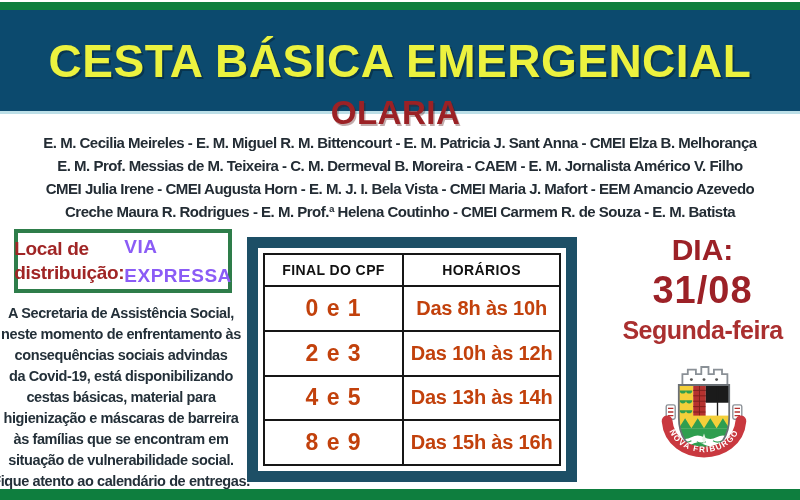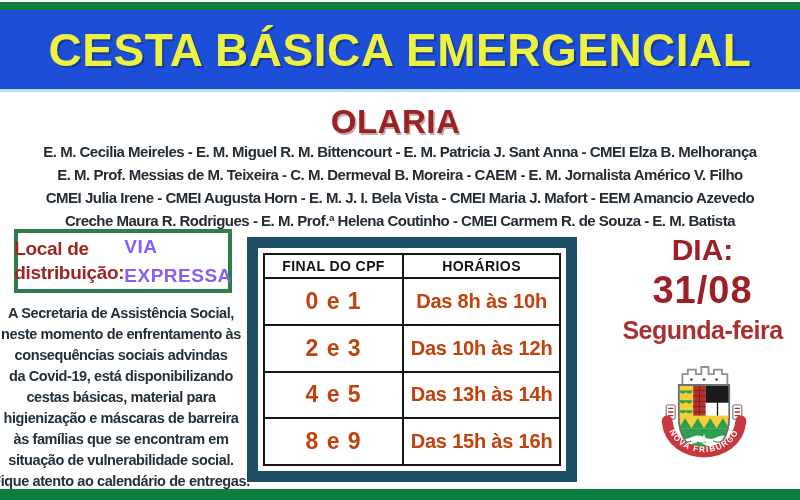--- a/index.html
+++ b/index.html
@@ -4,27 +4,27 @@
 <style>
   * { margin:0; padding:0; box-sizing:border-box; }
   html,body { width:800px; height:500px; }
   body { font-family:"Liberation Sans","DejaVu Sans",sans-serif; background:#ffffff; }
   #flyer { position:relative; width:800px; height:500px; background:#ffffff; overflow:hidden; }
 
   .bar-green { position:absolute; left:0; right:0; background:#0e7e3e; }
   .bar-top { top:2px; height:8px; }
   .bar-bottom { top:489px; height:11px; }
 
-  .header-band { position:absolute; left:0; right:0; top:10px; height:82px;
-    background:#1d4ed8; border-bottom:3px solid #bcdfe7;
+  .header-band { position:absolute; left:0; right:0; top:10px; height:104px;
+    background:#0c4a6e; border-bottom:3px solid #bcdfe7;
     display:flex; align-items:center; justify-content:center; }
   .header-title { color:#ecf23f; font-size:46px; font-weight:bold; letter-spacing:0.5px;
     white-space:nowrap; text-shadow:2px 2px 0 rgba(0,0,0,0.28); }
 
-  .locations { position:absolute; left:0; top:104px; width:800px; text-align:center;
+  .locations { position:absolute; left:0; top:95px; width:800px; text-align:center;
     color:#232c34; font-weight:bold; }
   .loc-line1 { display:flex; align-items:center; justify-content:center; height:36px; white-space:nowrap; }
   .loc-name { color:#9b2125; font-size:33px; font-weight:bold; letter-spacing:0.5px;
     margin-right:9px; text-shadow:1.5px 1.5px 0 rgba(80,15,15,0.35); }
   .loc-rest, .loc-line { font-size:15px; letter-spacing:-0.5px; }
   .loc-line { line-height:23px; white-space:nowrap; }
 
   .dist-box { position:absolute; left:14px; top:229px; width:218px; height:64px;
     border:4px solid #2e7d4a; background:#ffffff;
     display:flex; flex-direction:row; align-items:center; justify-content:center; }
@@ -33,21 +33,21 @@
 
   .description { position:absolute; left:-12px; top:303px; width:266px;
     color:#243039; font-size:14.5px; font-weight:bold; letter-spacing:-0.4px;
     line-height:21px; text-align:center; white-space:pre-line; }
 
   .schedule-panel { position:absolute; left:247px; top:237px; width:330px; height:245px;
     background:#1d4f66; padding:11px; }
   .schedule-inner { width:100%; height:100%; background:#ffffff; padding:5px; }
   table.schedule { width:100%; height:100%; border-collapse:collapse; table-layout:fixed; }
   table.schedule th, table.schedule td { border:2.5px solid #161616; text-align:center; vertical-align:middle; }
-  table.schedule th { font-size:14px; font-weight:bold; color:#111; letter-spacing:0.4px; height:24px; }
+  table.schedule th { font-size:14px; font-weight:bold; color:#111; letter-spacing:0.4px; height:32px; }
   table.schedule td { color:#c2410c; font-weight:bold; }
   td.cpf-cell { font-size:23px; letter-spacing:1px; }
   td.time-cell { font-size:20px; letter-spacing:-0.2px; }
   col.c1 { width:47%; } col.c2 { width:53%; }
 
   .date-block { position:absolute; left:585px; top:231px; width:235px; text-align:center; }
   .date-label { color:#9c2127; font-size:30px; font-weight:bold; line-height:37px; }
   .date-value { color:#9c2127; font-size:38px; font-weight:bold; line-height:45px; letter-spacing:1px; }
   .date-weekday { color:#aa2f2f; font-size:25px; font-weight:bold; line-height:34px; letter-spacing:-0.5px; }
 

